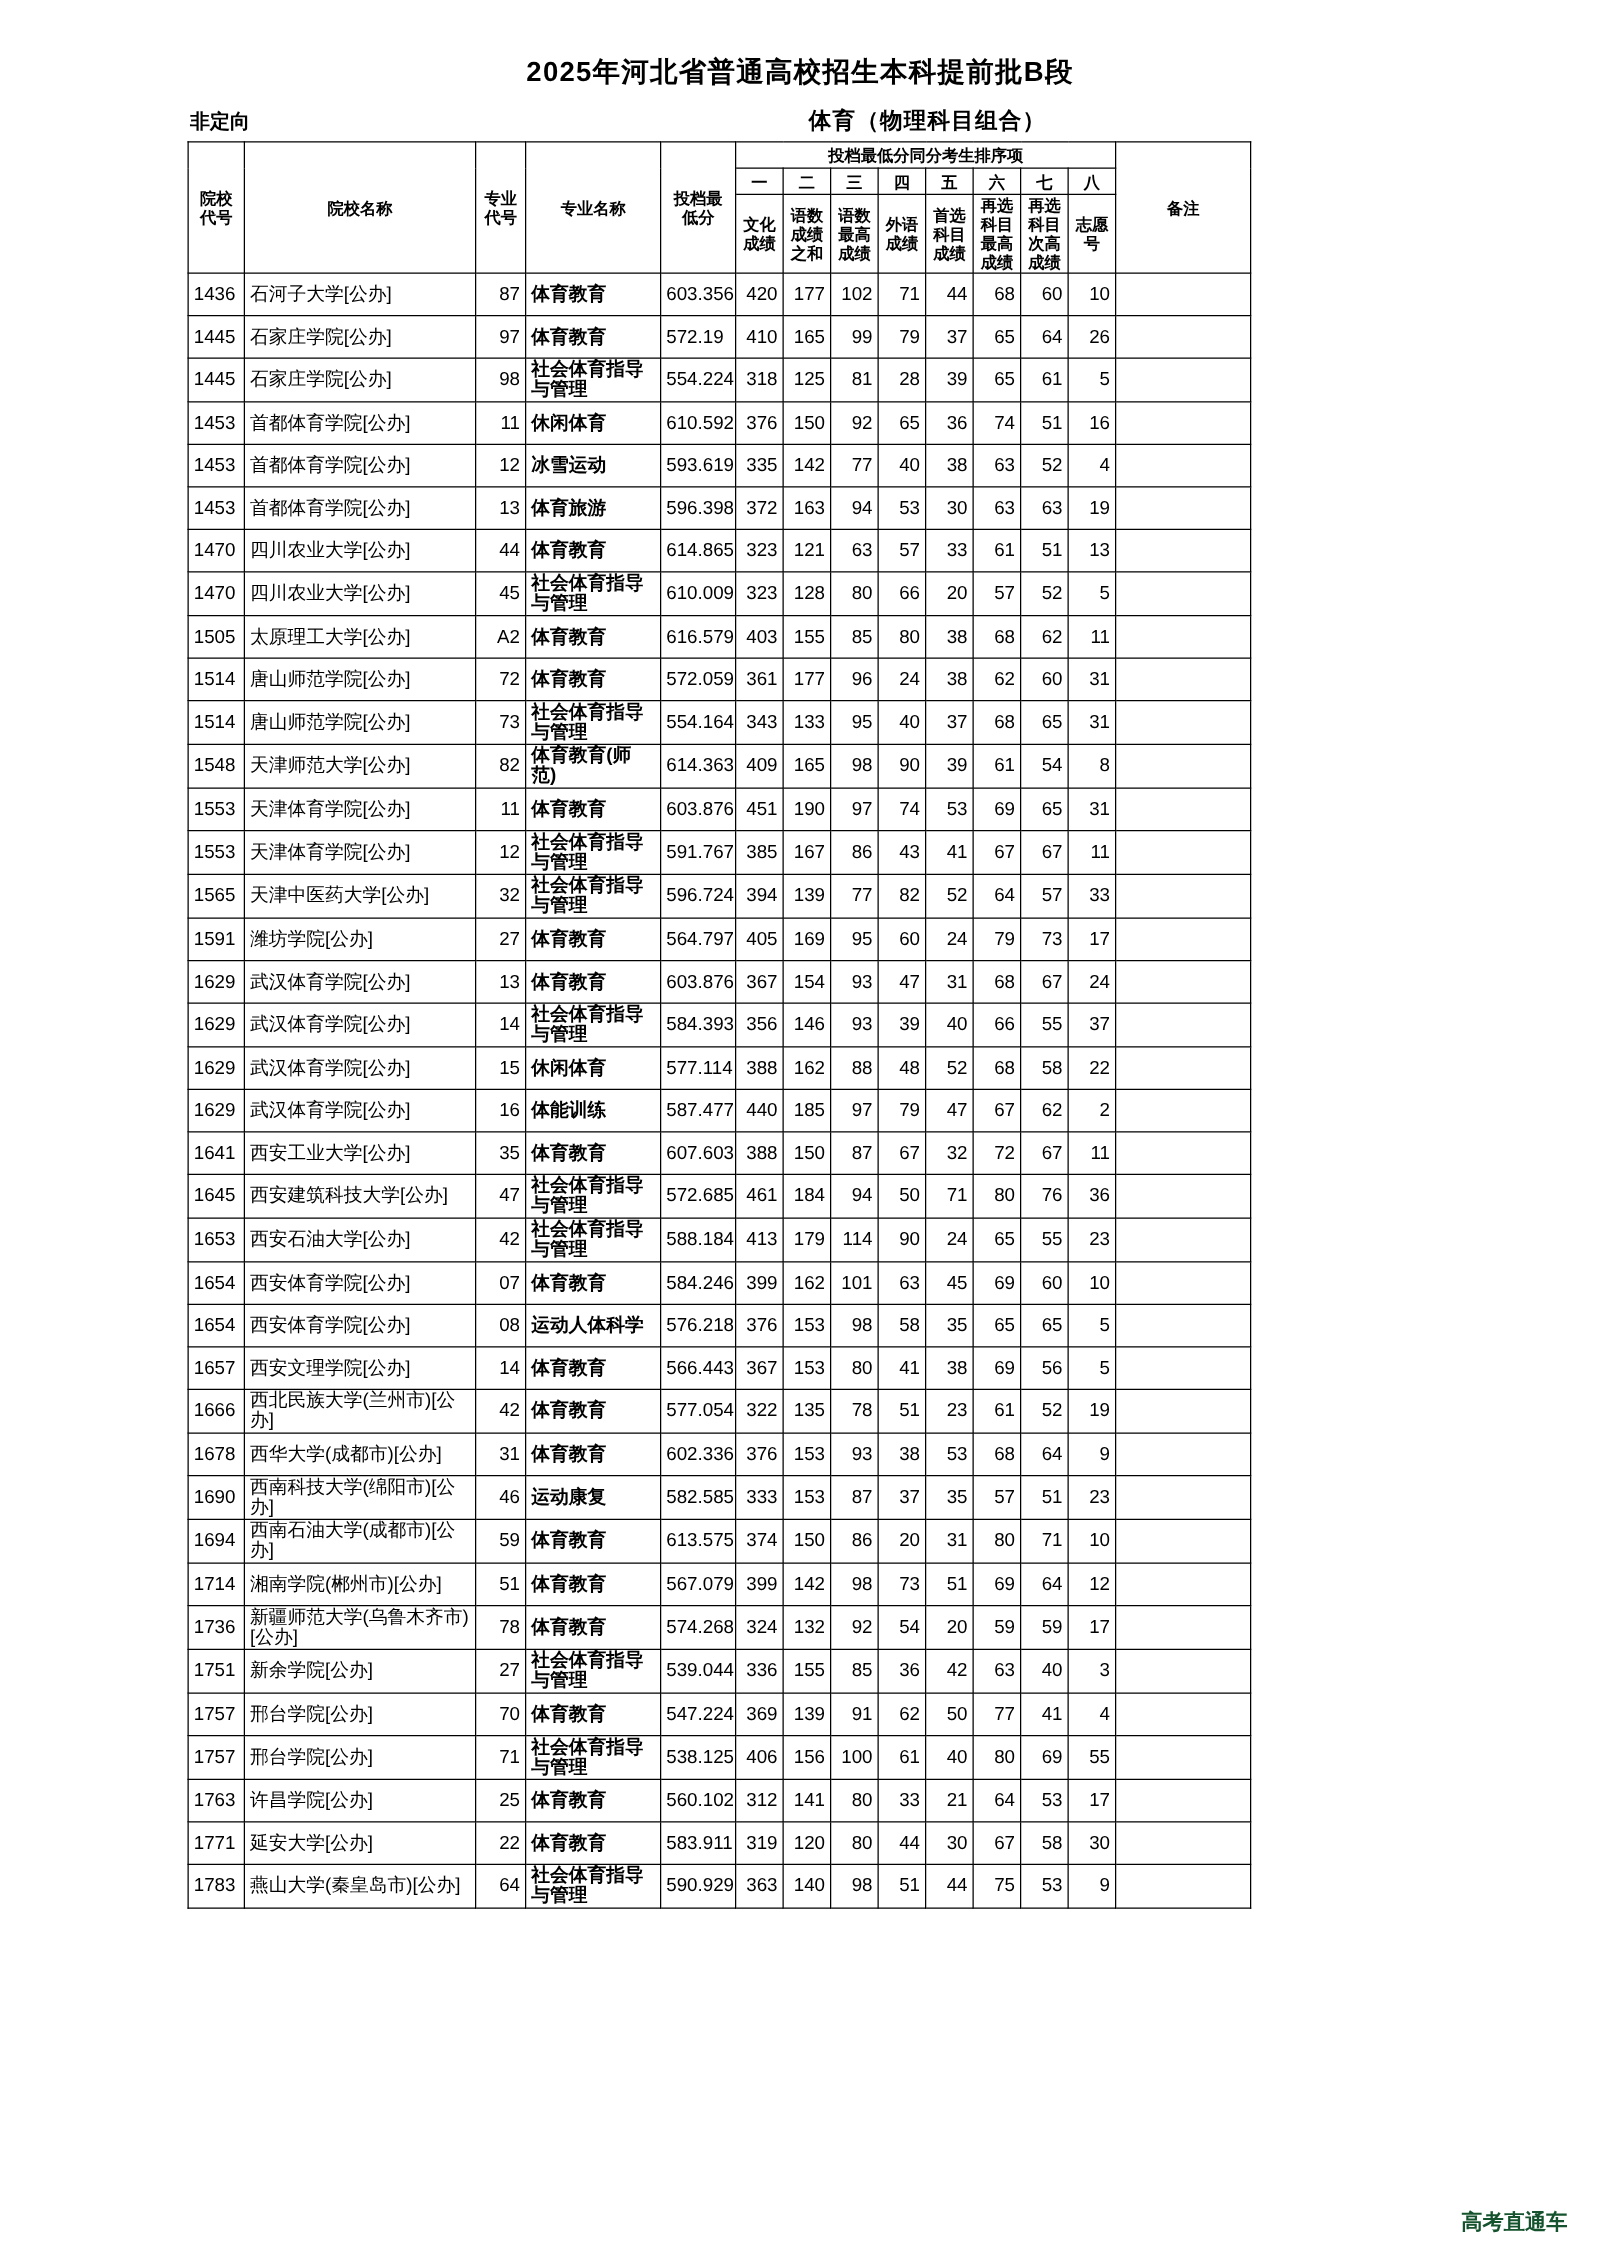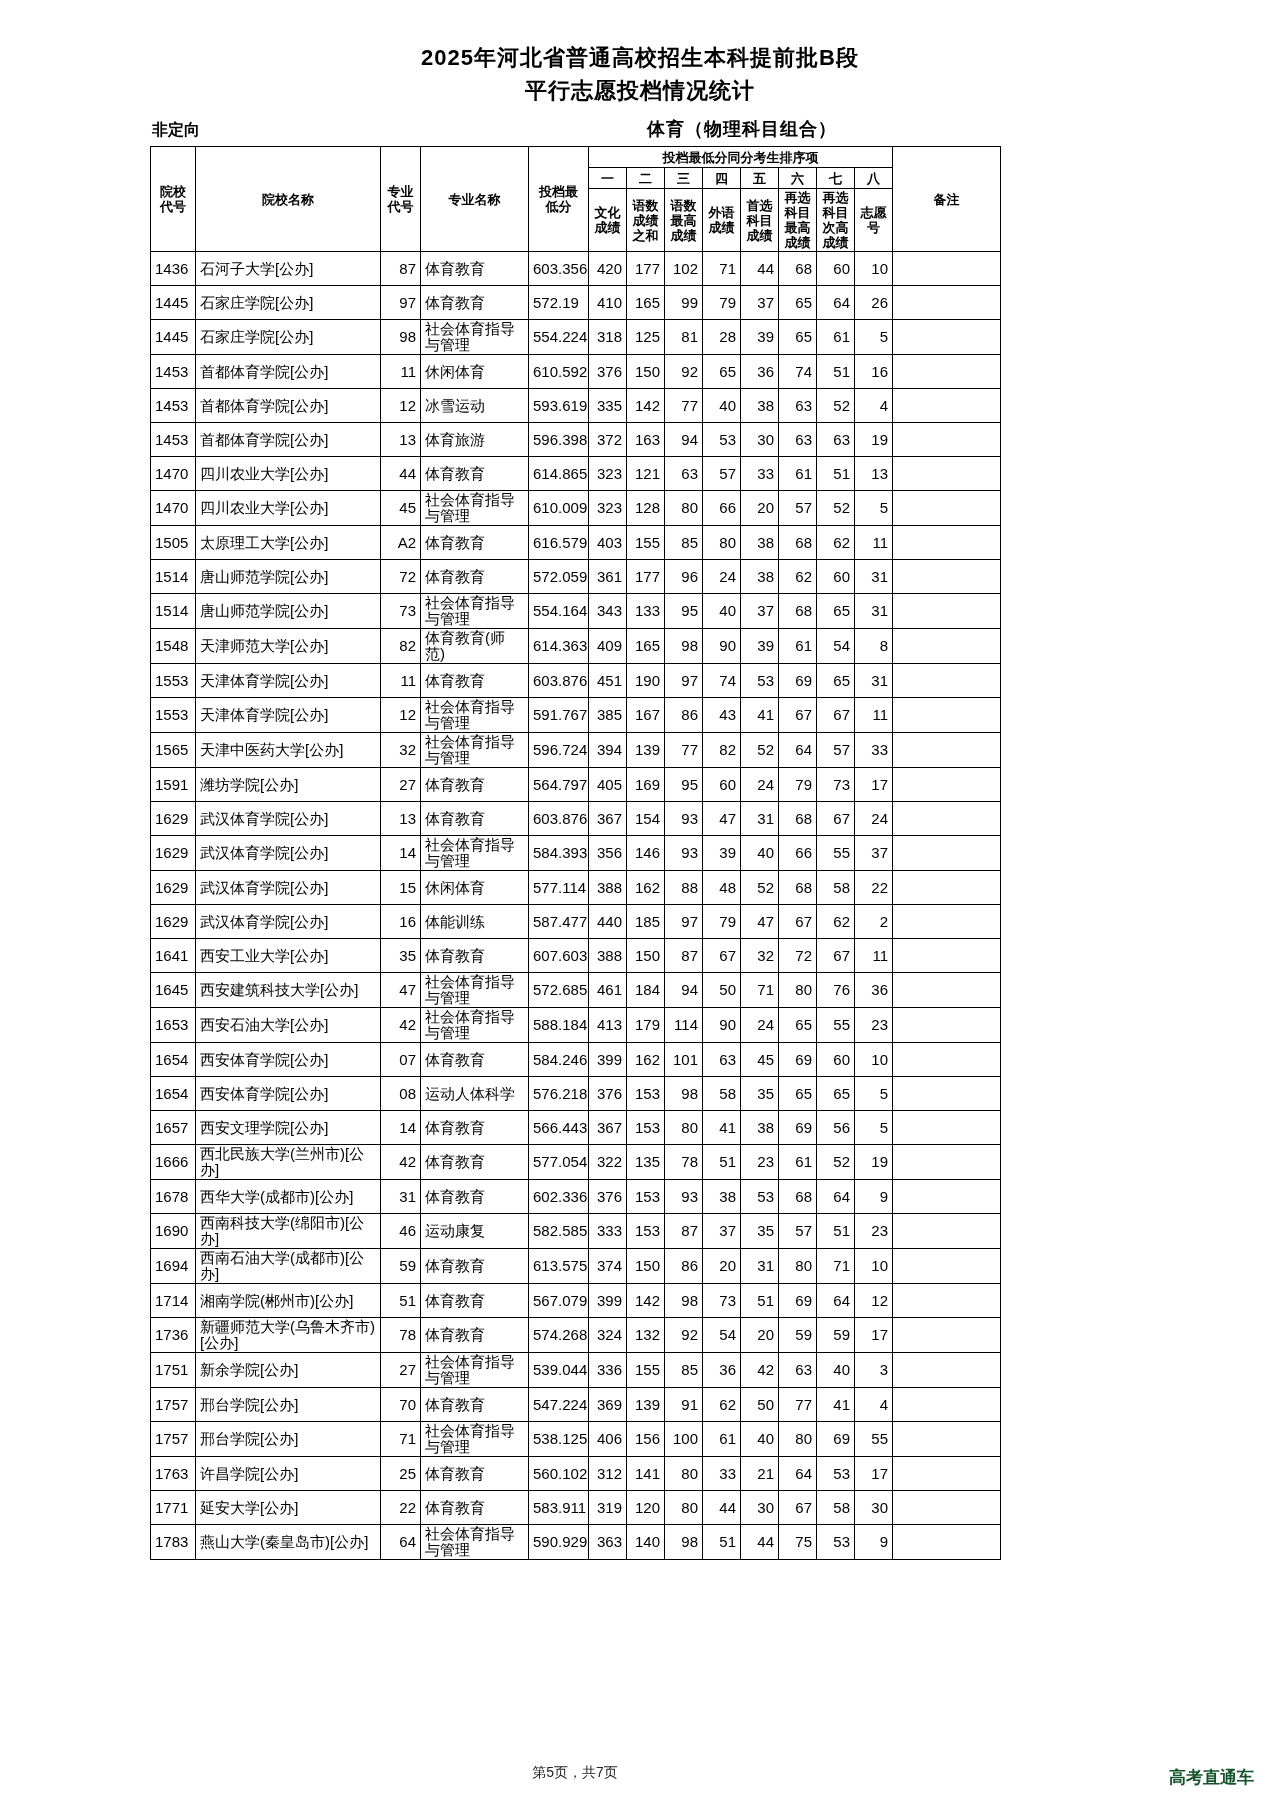--- a/index.html
+++ b/index.html
@@ -20,34 +20,33 @@
   th.h-code { padding: 1px 8px; }
   th.h-code-narrow { padding: 1px 6px; }
   th.h-minscore { padding: 2px 15px; }
   th.h-group { height: 21px; }
   th.h-num { height: 21px; font-size: 14px; }
   th.h-label { height: 62px; padding: 2px 6px; font-size: 12px; line-height: 14px; }
   .main tbody td { height: 34px; font-size: 15px; line-height: 16px; padding: 1px 4px; }
   td.c-school-code { text-align: left; padding-left: 3px; margin-left: 28px; }
   td.c-school-name { text-align: left; font-size: 13px; line-height: 15px; padding-left: 3px; padding-right: 1px; }
   td.c-major-code { text-align: right; padding-right: 6px; }
-  td.c-major-name { text-align: left; font-size: 14px; line-height: 15px; padding-left: 3px; padding-right: 2px; }
+  td.c-major-name { text-align: left; font-size: 14px; line-height: 15px; padding-left: 3px; padding-right: 2px; font-weight: bold; }
   td.c-min-score { text-align: left; padding-right: 5px; font-size: 14px; }
   td.c-sort { text-align: right; padding-right: 5px; }
   td.c-remark { }
   .footer { position: absolute; top: 1764px; left: 150px; width: 850px; text-align: center; font-size: 14px; color: #222; }
   .watermark { position: absolute; top: 1766px; right: 26px; font-size: 17px; color: #14532d; font-weight: bold; }
 </style>
 </head>
 <body>
 
 <div class="page">
   <div class="title-block">
     <div class="title-line">2025年河北省普通高校招生本科提前批B段</div>
-    <div class="title-line">平行志愿投档情况统计</div>
   </div>
 
   <div class="section-labels">
     <span class="label-left">非定向</span>
     <span class="label-right">体育（物理科目组合）</span>
   </div>
 
   <table class="main">
     <colgroup>
       <col style="width:45px">
@@ -701,15 +700,14 @@
           <td class="c-sort">51</td>
           <td class="c-sort">44</td>
           <td class="c-sort">75</td>
           <td class="c-sort">53</td>
           <td class="c-sort">9</td>
           <td class="c-remark"></td>
         </tr>
       </tbody>
   </table>
 
-  <div class="footer">第5页，共7页</div>
   <div class="watermark">高考直通车</div>
 </div>
 
 </body></html>

